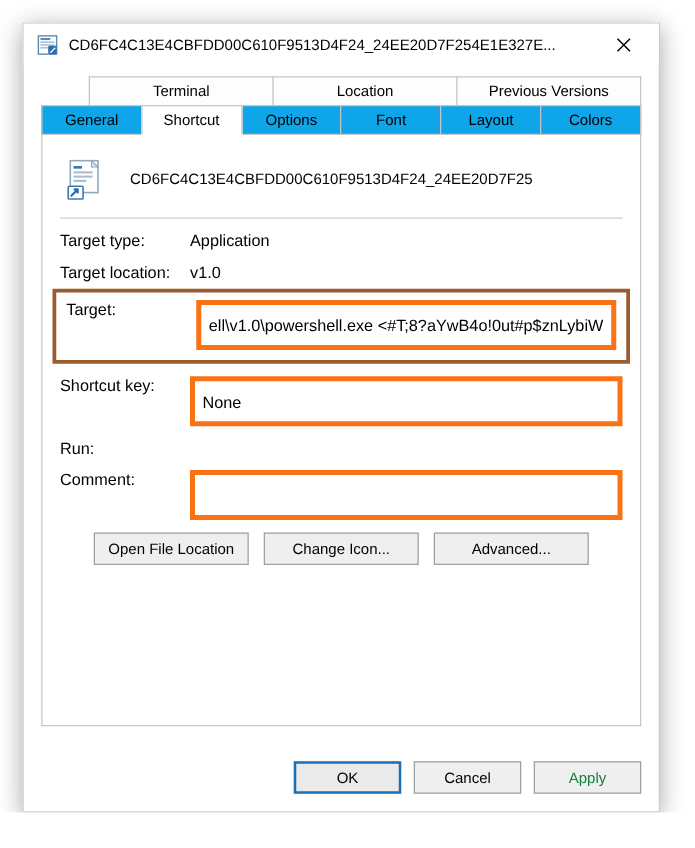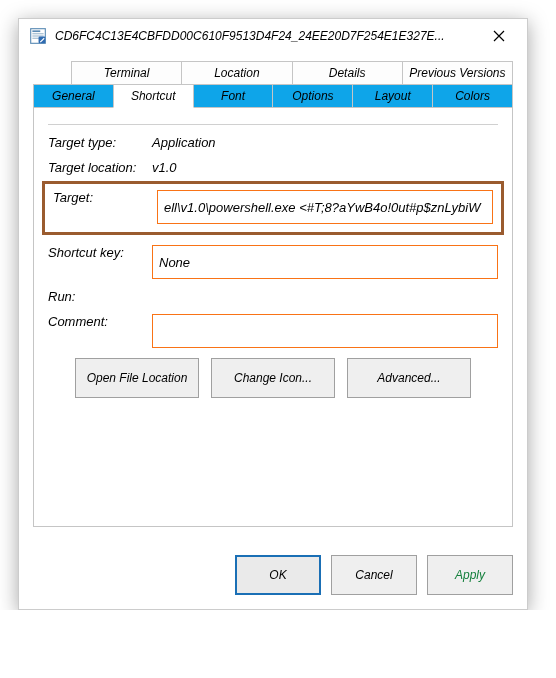--- a/index.html
+++ b/index.html
@@ -9,21 +9,20 @@
     font-family: "Segoe UI", Tahoma, sans-serif;
     font-size: 12px;
     color: #000;
     display: flex;
     align-items: flex-start;
     justify-content: flex-start;
   }
   .shadow-wrap {
     filter: drop-shadow(0 4px 10px rgba(0,0,0,.35));
     margin: 18px 0 0 18px;
-    font-style: italic;
   }
   .dialog {
     width: 510px;
     background: #fff;
     border: 1px solid #ccc;
     padding: 0;
   }
   .titlebar {
     display: flex;
     align-items: center;
@@ -98,42 +97,42 @@
     display: flex;
     align-items: flex-start;
     margin-bottom: 10px;
     font-size: 13px;
   }
   .row .label { width: 104px; flex: none; }
   .row .value-static { }
   .row input.txt, .row select.sel {
     flex: 1;
     height: 24px;
-    border: 1px solid #f97316;
+    border: 4px solid #f97316;
     background: #fff;
     font: inherit;
     padding: 16px 6px;
   }
   .row select.sel {
     background: #efefef;
   }
   .highlight-box {
     border: 3px solid #9a5b2f;
     padding: 6px 8px 8px 8px;
     margin: 0 -6px 10px -6px;
   }
   .highlight-box .row { margin-bottom: 0; }
   .btnrow {
     display: flex;
     gap: 12px;
     justify-content: center;
     margin-top: 6px;
   }
   .btn {
-    height: 40px;
+    height: 26px;
     min-width: 124px;
     border: 1px solid #a0a0a0;
     background: #efefef;
     font: inherit;
     padding: 0 10px;
   }
   .footer {
     display: flex;
     justify-content: flex-end;
     gap: 10px;
@@ -171,35 +170,49 @@
         <path d="M1 1 L11 11 M11 1 L1 11" stroke="#000" stroke-width="1.2"></path>
       </svg>
     </span>
   </div>
 
   <div class="content">
     <div class="tabrows">
       <div class="tabs-row tabs-row-top">
         <div class="tab">Terminal</div>
         <div class="tab">Location</div>
-        <div class="tab">Details</div>
         <div class="tab">Previous Versions</div>
       </div>
       <div class="tabs-row tabs-row-bottom">
         <div class="tab">General</div>
         <div class="tab active">Shortcut</div>
+        <div class="tab">Options</div>
         <div class="tab">Font</div>
-        <div class="tab">Options</div>
         <div class="tab">Layout</div>
         <div class="tab">Colors</div>
       </div>
     </div>
 
     <div class="tabpage">
 
+      <div class="hdr">
+        <span class="shortcut-glyph">
+          <svg viewBox="0 0 40 40" width="34" height="34">
+            <rect x="5" y="3" width="26" height="30" fill="#fff" stroke="#8fa7bd" stroke-width="1.5"></rect>
+            <polygon points="25,3 31,9 25,9" fill="#d7e3ee" stroke="#8fa7bd" stroke-width="1"></polygon>
+            <rect x="8" y="8" width="8" height="2.5" fill="#3b79b3"></rect>
+            <rect x="8" y="13" width="18" height="2" fill="#a8bdd0"></rect>
+            <rect x="8" y="17" width="18" height="2" fill="#a8bdd0"></rect>
+            <rect x="8" y="21" width="12" height="2" fill="#a8bdd0"></rect>
+            <rect x="3" y="27" width="14" height="12" rx="1" fill="#fff" stroke="#3b79b3" stroke-width="1.5"></rect>
+            <path d="M6 36 L12 30 M12 30 l-3 0 M12 30 l0 3" stroke="#2f6bb1" stroke-width="2" fill="none" stroke-linecap="round"></path>
+          </svg>
+        </span>
+        <span class="hdr-text">CD6FC4C13E4CBFDD00C610F9513D4F24_24EE20D7F25</span>
+      </div>
 
       <div class="sep"></div>
 
       <div class="row">
         <span class="label">Target type:</span>
         <span class="value-static">Application</span>
       </div>
 
       <div class="row" style="margin-bottom:6px;">
         <span class="label">Target location:</span>

